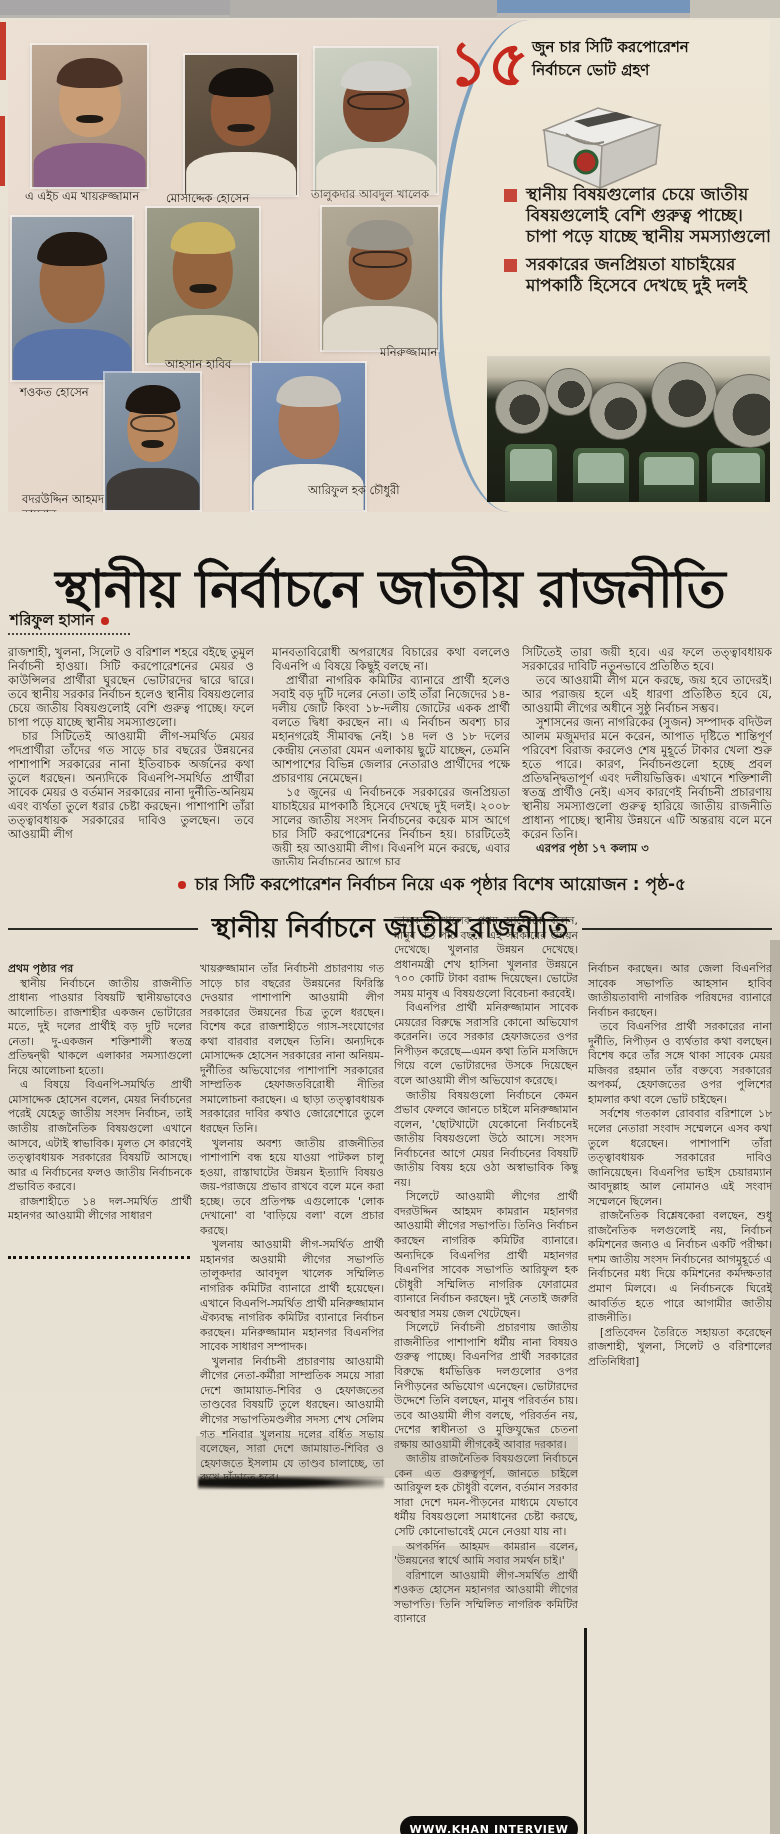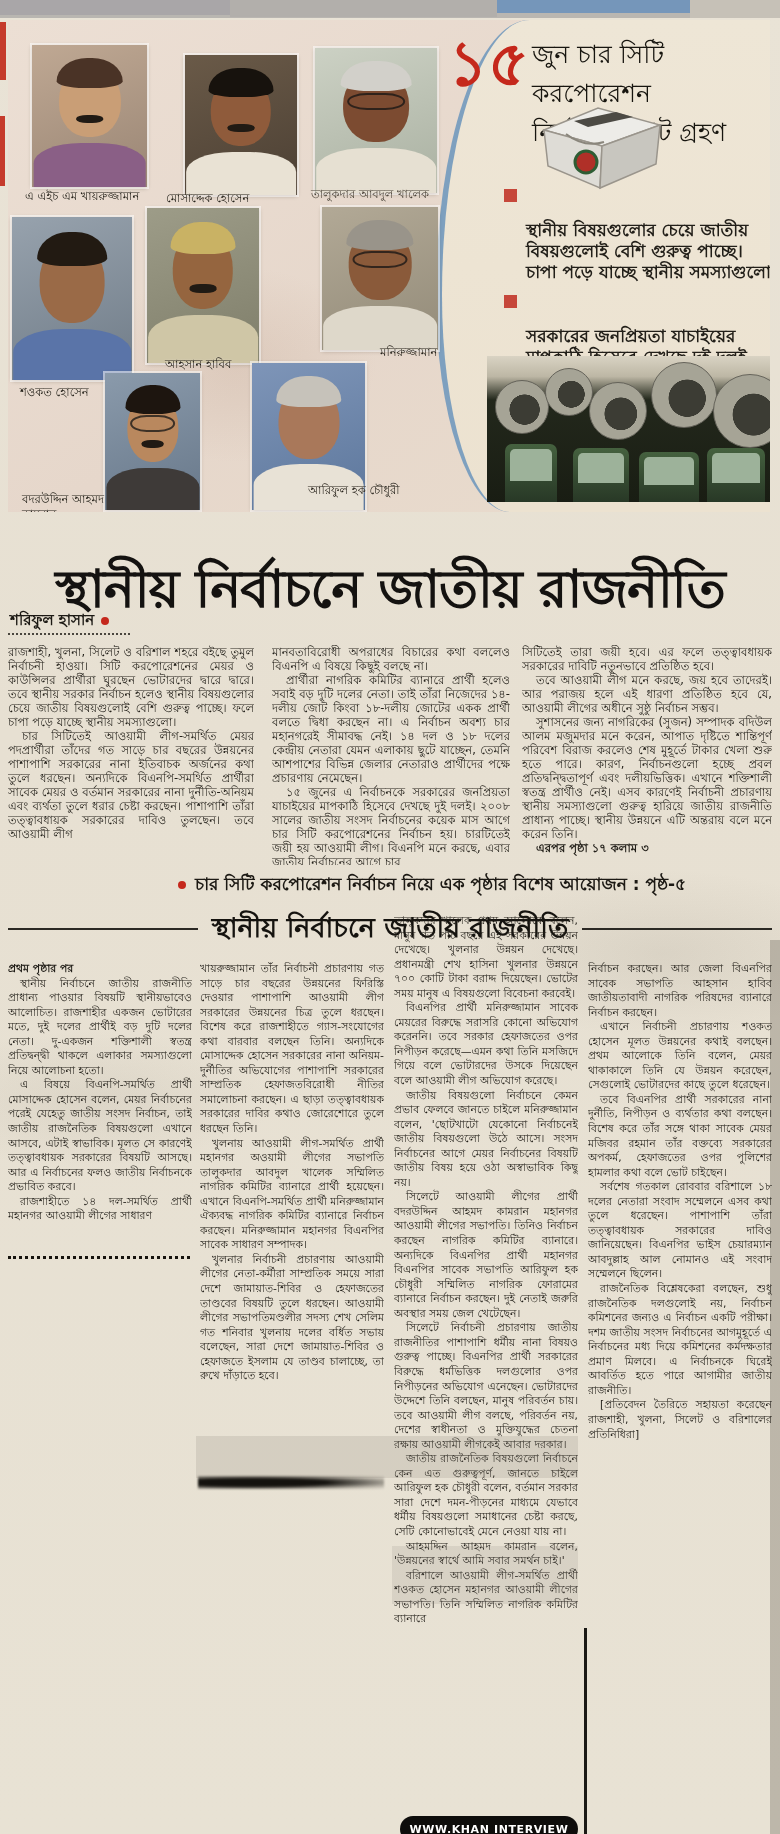--- a/index.html
+++ b/index.html
@@ -33,26 +33,26 @@
   .portrait .hd{left:50%;top:15%;width:54%;height:50%;transform:translateX(-50%);background:var(--skin);border-radius:48% 48% 46% 46%;}
   .portrait .hr{left:50%;top:9%;width:58%;height:21%;transform:translateX(-50%);background:var(--hair);border-radius:50% 50% 45% 45%/85% 85% 25% 25%;}
   .portrait .sh{left:50%;bottom:-3%;width:98%;height:34%;transform:translateX(-50%);background:var(--shirt);border-radius:42% 42% 0 0;}
   .portrait .gl{left:50%;top:31%;width:44%;height:9%;transform:translateX(-50%);border:2px solid rgba(20,20,20,.75);border-radius:45%/65%;}
   .portrait .ms{left:50%;top:49%;width:24%;height:6%;transform:translateX(-50%);background:#201a14;border-radius:40%;}
   .pcap{position:absolute;font-size:11.5px;font-weight:400;color:#242019;white-space:nowrap;text-shadow:0 0 2px rgba(238,228,214,.8);}
   .pcap.wrap{white-space:normal;line-height:1.3;margin-top:34px;}
   
   .bignum{position:absolute;left:437px;top:6px;width:86px;height:80px;font-size:62px;line-height:76px;
     font-weight:900;color:#c5281c;text-align:center;transform:skewX(-4deg);}
-  .banner{position:absolute;left:524px;top:16px;width:244px;font-size:25px;line-height:1.55;font-weight:400;color:#17150f;}
+  .banner{position:absolute;left:524px;top:16px;width:244px;font-size:15px;line-height:1.55;font-weight:700;color:#17150f;}
   .ballot{position:absolute;left:528px;top:78px;width:132px;height:94px;}
   .bullets{position:absolute;left:496px;top:164px;width:274px;}
   .bullet{display:flex;gap:9px;margin-bottom:7px;}
   .bullet .sq{flex:0 0 13px;width:13px;height:13px;margin-top:5px;background:#c6473a;}
-  .bullet .bt{font-size:17px;line-height:21px;font-weight:600;color:#221f19;margin-top:36px;}
+  .bullet .bt{font-size:17px;line-height:21px;font-weight:600;color:#221f19;}
   .trucks{position:absolute;left:479px;top:336px;width:283px;height:146px;overflow:hidden;
     background:linear-gradient(180deg,#d9d3c3 0%,#bdb7a5 14%,#23281c 30%,#191d13 100%);}
   .horn{position:absolute;border-radius:50%;border:1px solid #65635a;
     background:radial-gradient(circle at 55% 55%, #3c3c34 0 37%, #a6a496 38% 100%);}
   .cab{position:absolute;border-radius:7px 7px 0 0;background:linear-gradient(#45613f,#283826);}
   .cab i{position:absolute;left:5px;right:5px;top:5px;height:55%;background:#9db29a;border-radius:5px 5px 0 0;display:block;}
   
   .main-headline{left:8px;top:510px;width:764px;height:92px;font-size:52px;line-height:88px;
     font-weight:900;color:#141210;text-align:center;white-space:nowrap;letter-spacing:-1px;}
   .byline{left:10px;top:608px;width:200px;font-size:15px;font-weight:800;color:#1c1914;display:flex;align-items:center;gap:7px;}
@@ -241,36 +241,36 @@
   </div>
 
   <div class="abs lcol lcol1">
     <p class="lead-label">প্রথম পৃষ্ঠার পর</p>
     <p>স্থানীয় নির্বাচনে জাতীয় রাজনীতি প্রাধান্য পাওয়ার বিষয়টি স্থানীয়ভাবেও আলোচিত। রাজশাহীর একজন ভোটারের মতে, দুই দলের প্রার্থীই বড় দুটি দলের নেতা। দু-একজন শক্তিশালী স্বতন্ত্র প্রতিদ্বন্দ্বী থাকলে এলাকার সমস্যাগুলো নিয়ে আলোচনা হতো।</p>
     <p>এ বিষয়ে বিএনপি-সমর্থিত প্রার্থী মোসাদ্দেক হোসেন বলেন, মেয়র নির্বাচনের পরেই যেহেতু জাতীয় সংসদ নির্বাচন, তাই জাতীয় রাজনৈতিক বিষয়গুলো এখানে আসবে, এটাই স্বাভাবিক। মূলত সে কারণেই তত্ত্বাবধায়ক সরকারের বিষয়টি আসছে। আর এ নির্বাচনের ফলও জাতীয় নির্বাচনকে প্রভাবিত করবে।</p>
     <p>রাজশাহীতে ১৪ দল-সমর্থিত প্রার্থী মহানগর আওয়ামী লীগের সাধারণ</p>
   </div>
   <div class="abs lcol lcol2">
     <p>খায়রুজ্জামান তাঁর নির্বাচনী প্রচারণায় গত সাড়ে চার বছরের উন্নয়নের ফিরিস্তি দেওয়ার পাশাপাশি আওয়ামী লীগ সরকারের উন্নয়নের চিত্র তুলে ধরছেন। বিশেষ করে রাজশাহীতে গ্যাস-সংযোগের কথা বারবার বলছেন তিনি। অন্যদিকে মোসাদ্দেক হোসেন সরকারের নানা অনিয়ম-দুর্নীতির অভিযোগের পাশাপাশি সরকারের সাম্প্রতিক হেফাজতবিরোধী নীতির সমালোচনা করছেন। এ ছাড়া তত্ত্বাবধায়ক সরকারের দাবির কথাও জোরেশোরে তুলে ধরছেন তিনি।</p>
+    <p>খুলনায় অবশ্য জাতীয় রাজনীতির পাশাপাশি বন্ধ হয়ে যাওয়া পাটকল চালু হওয়া, রাস্তাঘাটের উন্নয়ন ইত্যাদি বিষয়ও জয়-পরাজয়ে প্রভাব রাখবে বলে মনে করা হচ্ছে। তবে প্রতিপক্ষ এগুলোকে 'লোক দেখানো' বা 'বাড়িয়ে বলা' বলে প্রচার করছে।</p>
     <p>খুলনায় আওয়ামী লীগ-সমর্থিত প্রার্থী মহানগর অওয়ামী লীগের সভাপতি তালুকদার আবদুল খালেক সম্মিলিত নাগরিক কমিটির ব্যানারে প্রার্থী হয়েছেন। এখানে বিএনপি-সমর্থিত প্রার্থী মনিরুজ্জামান ঐক্যবদ্ধ নাগরিক কমিটির ব্যানারে নির্বাচন করছেন। মনিরুজ্জামান মহানগর বিএনপির সাবেক সাধারণ সম্পাদক।</p>
     <p>খুলনার নির্বাচনী প্রচারণায় আওয়ামী লীগের নেতা-কর্মীরা সাম্প্রতিক সময়ে সারা দেশে জামায়াত-শিবির ও হেফাজতের তাণ্ডবের বিষয়টি তুলে ধরছেন। আওয়ামী লীগের সভাপতিমণ্ডলীর সদস্য শেখ সেলিম গত শনিবার খুলনায় দলের বর্ধিত সভায় বলেছেন, সারা দেশে জামায়াত-শিবির ও হেফাজতে ইসলাম যে তাণ্ডব চালাচ্ছে, তা রুখে দাঁড়াতে হবে।</p>
   </div>
   <div class="abs lcol lcol3">
     <p>তালুকদার খালেক প্রথম আলোকে বলেন, মানুষ গত পাঁচ বছরে এই সরকারের উন্নয়ন দেখেছে। খুলনার উন্নয়ন দেখেছে। প্রধানমন্ত্রী শেখ হাসিনা খুলনার উন্নয়নে ৭০০ কোটি টাকা বরাদ্দ দিয়েছেন। ভোটের সময় মানুষ এ বিষয়গুলো বিবেচনা করবেই।</p>
     <p>বিএনপির প্রার্থী মনিরুজ্জামান সাবেক মেয়রের বিরুদ্ধে সরাসরি কোনো অভিযোগ করেননি। তবে সরকার হেফাজতের ওপর নিপীড়ন করেছে—এমন কথা তিনি মসজিদে গিয়ে বলে ভোটারদের উসকে দিয়েছেন বলে আওয়ামী লীগ অভিযোগ করেছে।</p>
     <p>জাতীয় বিষয়গুলো নির্বাচনে কেমন প্রভাব ফেলবে জানতে চাইলে মনিরুজ্জামান বলেন, 'ছোটখাটো যেকোনো নির্বাচনেই জাতীয় বিষয়গুলো উঠে আসে। সংসদ নির্বাচনের আগে মেয়র নির্বাচনের বিষয়টি জাতীয় বিষয় হয়ে ওঠা অস্বাভাবিক কিছু নয়।</p>
     <p>সিলেটে আওয়ামী লীগের প্রার্থী বদরউদ্দিন আহমদ কামরান মহানগর আওয়ামী লীগের সভাপতি। তিনিও নির্বাচন করছেন নাগরিক কমিটির ব্যানারে। অন্যদিকে বিএনপির প্রার্থী মহানগর বিএনপির সাবেক সভাপতি আরিফুল হক চৌধুরী সম্মিলিত নাগরিক ফোরামের ব্যানারে নির্বাচন করছেন। দুই নেতাই জরুরি অবস্থার সময় জেল খেটেছেন।</p>
     <p>সিলেটে নির্বাচনী প্রচারণায় জাতীয় রাজনীতির পাশাপাশি ধর্মীয় নানা বিষয়ও গুরুত্ব পাচ্ছে। বিএনপির প্রার্থী সরকারের বিরুদ্ধে ধর্মভিত্তিক দলগুলোর ওপর নিপীড়নের অভিযোগ এনেছেন। ভোটারদের উদ্দেশে তিনি বলছেন, মানুষ পরিবর্তন চায়। তবে আওয়ামী লীগ বলছে, পরিবর্তন নয়, দেশের স্বাধীনতা ও মুক্তিযুদ্ধের চেতনা রক্ষায় আওয়ামী লীগকেই আবার দরকার।</p>
     <p>জাতীয় রাজনৈতিক বিষয়গুলো নির্বাচনে কেন এত গুরুত্বপূর্ণ, জানতে চাইলে আরিফুল হক চৌধুরী বলেন, বর্তমান সরকার সারা দেশে দমন-পীড়নের মাধ্যমে যেভাবে ধর্মীয় বিষয়গুলো সমাধানের চেষ্টা করছে, সেটি কোনোভাবেই মেনে নেওয়া যায় না।</p>
-    <p>আহমদ্দিন আহমদ কামরান বলেন, 'উন্নয়নের স্বার্থে আমি সবার সমর্থন চাই।'</p>
+    <p>অপকর্দিন আহমদ কামরান বলেন, 'উন্নয়নের স্বার্থে আমি সবার সমর্থন চাই।'</p>
     <p>বরিশালে আওয়ামী লীগ-সমর্থিত প্রার্থী শওকত হোসেন মহানগর আওয়ামী লীগের সভাপতি। তিনি সম্মিলিত নাগরিক কমিটির ব্যানারে</p>
   </div>
   <div class="abs lcol lcol4">
     <p>নির্বাচন করছেন। আর জেলা বিএনপির সাবেক সভাপতি আহসান হাবিব জাতীয়তাবাদী নাগরিক পরিষদের ব্যানারে নির্বাচন করছেন।</p>
-    <p>এখানে নির্বাচনী প্রচারণায় শওকত হোসেন মূলত উন্নয়নের কথাই বলছেন। প্রথম আলোকে তিনি বলেন, মেয়র থাকাকালে তিনি যে উন্নয়ন করেছেন, সেগুলোই ভোটারদের কাছে তুলে ধরেছেন।</p>
     <p>তবে বিএনপির প্রার্থী সরকারের নানা দুর্নীতি, নিপীড়ন ও ব্যর্থতার কথা বলছেন। বিশেষ করে তাঁর সঙ্গে থাকা সাবেক মেয়র মজিবর রহমান তাঁর বক্তব্যে সরকারের অপকর্ম, হেফাজতের ওপর পুলিশের হামলার কথা বলে ভোট চাইছেন।</p>
     <p>সর্বশেষ গতকাল রোববার বরিশালে ১৮ দলের নেতারা সংবাদ সম্মেলনে এসব কথা তুলে ধরেছেন। পাশাপাশি তাঁরা তত্ত্বাবধায়ক সরকারের দাবিও জানিয়েছেন। বিএনপির ভাইস চেয়ারম্যান আবদুল্লাহ আল নোমানও এই সংবাদ সম্মেলনে ছিলেন।</p>
     <p>রাজনৈতিক বিশ্লেষকেরা বলছেন, শুধু রাজনৈতিক দলগুলোই নয়, নির্বাচন কমিশনের জন্যও এ নির্বাচন একটি পরীক্ষা। দশম জাতীয় সংসদ নির্বাচনের আগমুহূর্তে এ নির্বাচনের মধ্য দিয়ে কমিশনের কর্মদক্ষতার প্রমাণ মিলবে। এ নির্বাচনকে ঘিরেই আবর্তিত হতে পারে আগামীর জাতীয় রাজনীতি।</p>
     <p>[প্রতিবেদন তৈরিতে সহায়তা করেছেন রাজশাহী, খুলনা, সিলেট ও বরিশালের প্রতিনিধিরা]</p>
   </div>
 
   <div class="abs dotrule"></div>
   <div class="abs hl1"></div>
   <div class="abs hl2"></div>
   <div class="abs smudge"></div>

